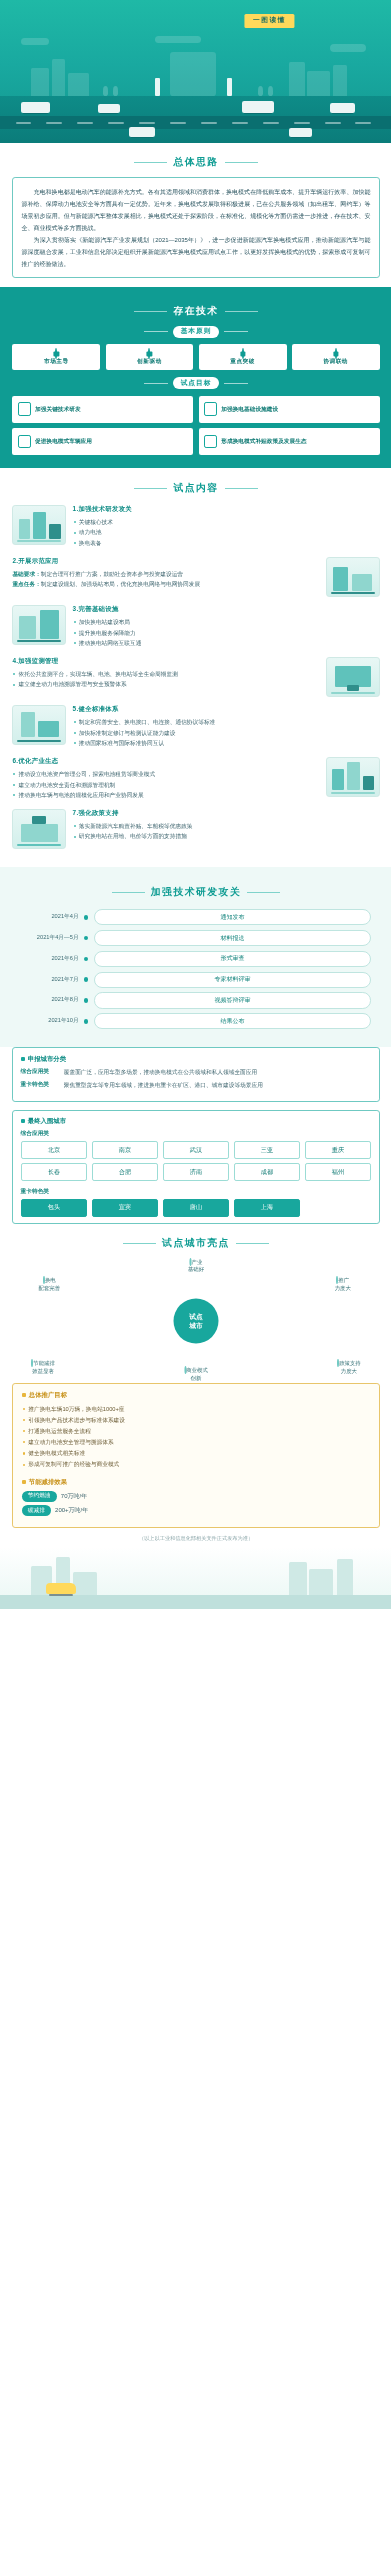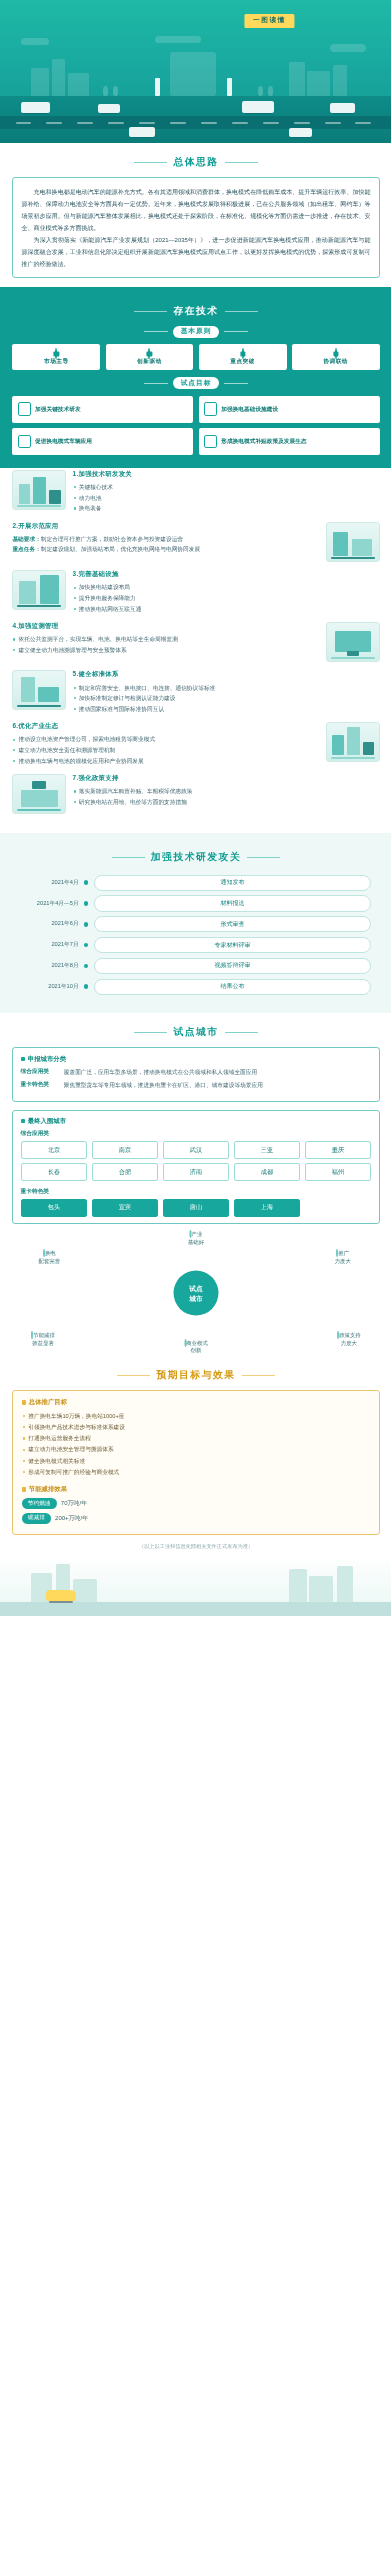--- a/index.html
+++ b/index.html
@@ -390,20 +390,27 @@
         <span class="gi"></span>
         <span class="gt">促进换电模式车辆应用</span>
       </div>
       <div class="goal">
         <span class="gi"></span>
         <span class="gt">形成换电模式补贴政策及发展生态</span>
       </div>
     </div>
   </div>
 
+  <div class="section">
+    <div class="sec-head">
+      <span class="bar left"></span>
+      <span class="txt">试点内容</span>
+      <span class="bar right"></span>
+    </div>
+  </div>
 
   <div class="content-sec">
 
     <div class="citem">
       <div class="art">
         <span class="blk" style="left:5.2px;bottom:5.2px;width:11.3px;height:19.6px;"></span>
         <span class="blk alt" style="left:19.6px;bottom:5.2px;width:13.4px;height:27px;"></span>
         <span class="blk dark" style="left:36px;bottom:5.2px;width:11.3px;height:14.4px;"></span>
         <span class="blk" style="left:4.1px;bottom:2.1px;width:44px;height:2.1px;"></span>
       </div>
@@ -562,25 +569,20 @@
       </div>
       <div class="trow">
         <span class="tdate">2021年10月</span>
         <span class="tdot"></span>
         <span class="tlabel">结果公布</span>
       </div>
     </div>
   </div>
 
   <div class="section">
-    <div class="sec-head">
-      <span class="bar left"></span>
-      <span class="txt">试点城市</span>
-      <span class="bar right"></span>
-    </div>
 
     <div class="city-card">
       <div class="card-title">
         <span class="sq"></span>
         <span>申报城市分类</span>
       </div>
       <div class="kvrow">
         <span class="k">综合应用类</span>
         <span class="v">覆盖面广泛，应用车型多场景，推动换电模式在公共领域和私人领域全面应用</span>
       </div>
@@ -610,20 +612,25 @@
       </div>
       <div style="font-size:5.7px;font-weight:bold;color:#17867f;margin:6.2px 0 1px;">重卡特色类</div>
       <div class="citygrid teal">
         <span class="cell">包头</span>
         <span class="cell">宜宾</span>
         <span class="cell">唐山</span>
         <span class="cell">上海</span>
       </div>
     </div>
 
+    <div class="sec-head">
+      <span class="bar left"></span>
+      <span class="txt">试点城市亮点</span>
+      <span class="bar right"></span>
+    </div>
 
     <div class="radial">
       <div class="hub">
         <span style="white-space:pre-line;">试点
 城市</span>
       </div>
       <div class="node" style="left:50%;top:0;transform:translateX(-50%);">
         <span class="bub"></span>
         <span style="white-space:pre-line;">产业
 基础好</span>
@@ -650,25 +657,20 @@
       </div>
       <div class="node" style="right:6.2px;bottom:7.2px;">
         <span class="bub"></span>
         <span style="white-space:pre-line;">政策支持
 力度大</span>
       </div>
     </div>
   </div>
 
   <div class="section">
-    <div class="sec-head yellowhead">
-      <span class="bar left"></span>
-      <span class="txt">预期目标与效果</span>
-      <span class="bar right"></span>
-    </div>
 
     <div class="goalpanel">
       <div class="gtitle">
         <span class="sq"></span>
         <span>总体推广目标</span>
       </div>
       <ul class="glist">
         <li>推广换电车辆10万辆，换电站1000+座</li>
         <li>引领换电产品技术进步与标准体系建设</li>
         <li>打通换电运营服务全流程</li>

